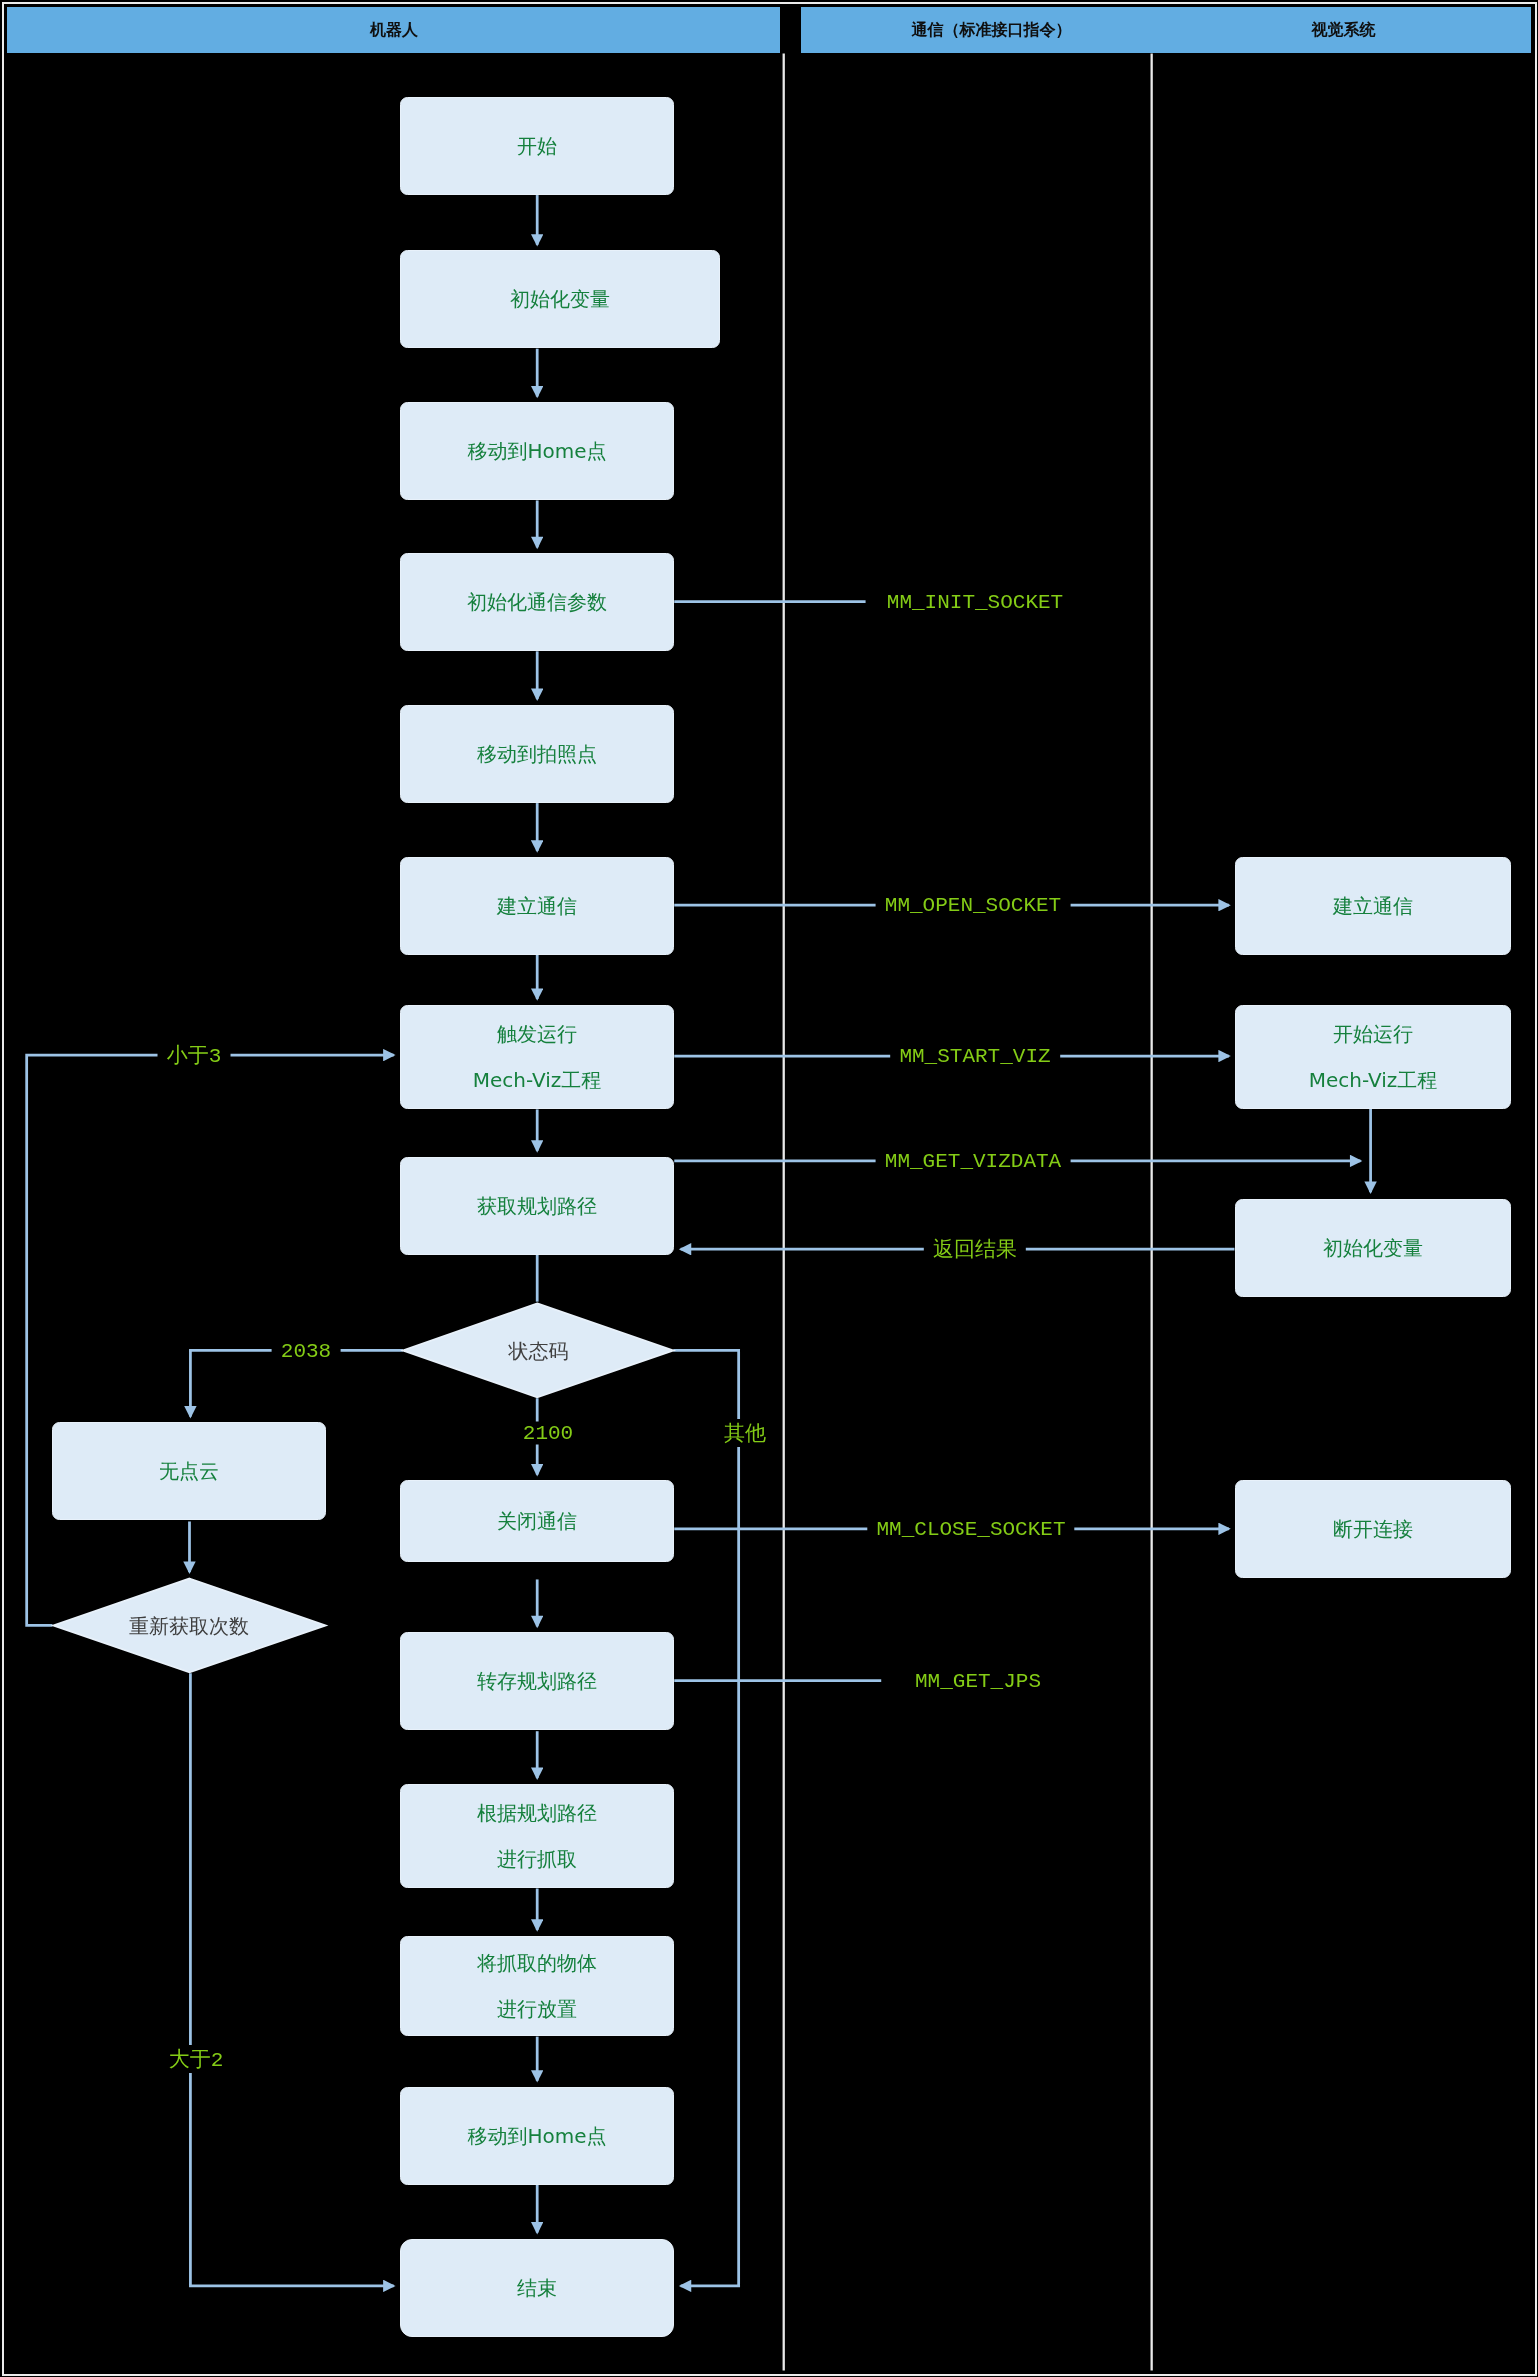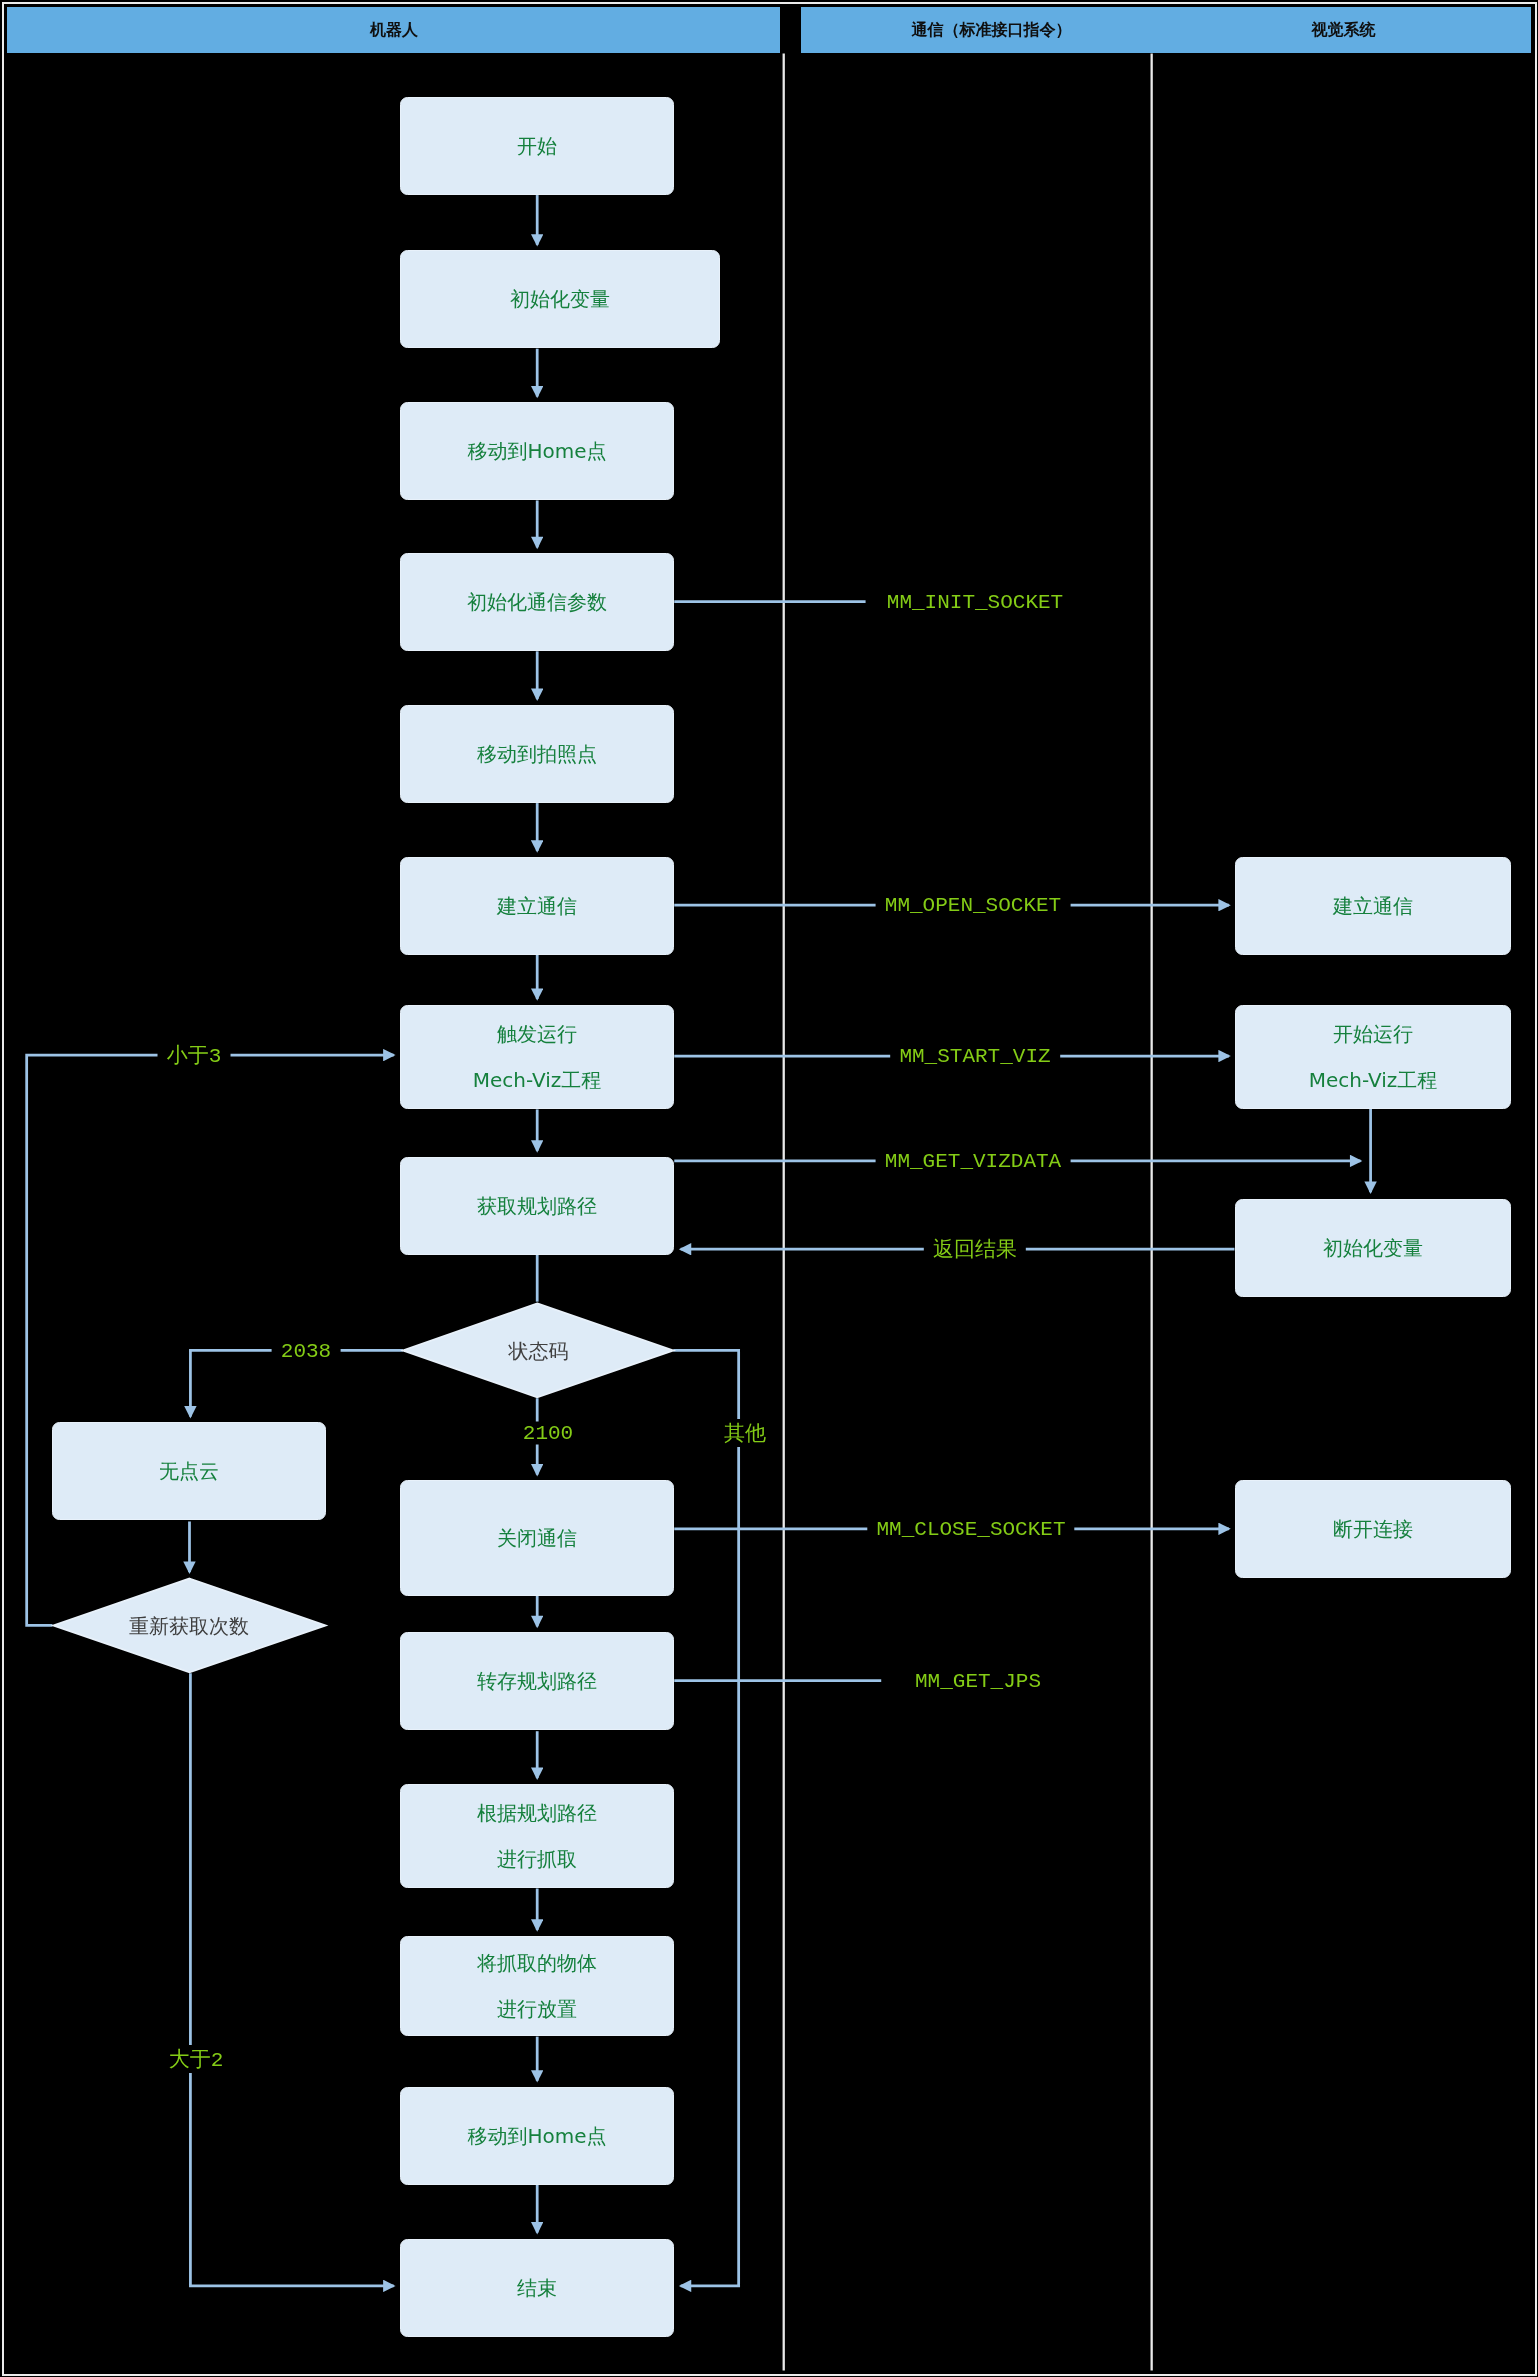--- a/index.html
+++ b/index.html
@@ -99,28 +99,28 @@
 <div class="node" style="left:400px;top:402px;width:274px;height:98px;">移动到Home点</div>
 <div class="node" style="left:400px;top:553px;width:274px;height:98px;">初始化通信参数</div>
 <div class="node" style="left:400px;top:705px;width:274px;height:98px;">移动到拍照点</div>
 <div class="node" style="left:400px;top:857px;width:274px;height:98px;">建立通信</div>
 <div class="node" style="left:400px;top:1005px;width:274px;height:104px;">触发运行
 Mech-Viz工程</div>
 <div class="node" style="left:400px;top:1157px;width:274px;height:98px;">获取规划路径</div>
 <div class="diamond-label" style="left:403px;top:1303px;width:271px;height:96px;">状态码</div>
 <div class="node" style="left:52px;top:1422px;width:274px;height:98px;">无点云</div>
 <div class="diamond-label" style="left:52px;top:1578px;width:274px;height:96px;">重新获取次数</div>
-<div class="node" style="left:400px;top:1480px;width:274px;height:116px;">关闭通信</div>
+<div class="node" style="left:400px;top:1480px;width:274px;height:82px;">关闭通信</div>
 <div class="node" style="left:400px;top:1632px;width:274px;height:98px;">转存规划路径</div>
 <div class="node" style="left:400px;top:1784px;width:274px;height:104px;">根据规划路径
 进行抓取</div>
 <div class="node" style="left:400px;top:1936px;width:274px;height:100px;">将抓取的物体
 进行放置</div>
 <div class="node" style="left:400px;top:2087px;width:274px;height:98px;">移动到Home点</div>
-<div class="node" style="left:400px;top:2239px;width:274px;height:98px;">结束</div>
+<div class="node" style="left:400px;top:2239px;width:274px;height:98px;border-radius:12px;">结束</div>
 
 <div class="node" style="left:1235px;top:857px;width:276px;height:98px;">建立通信</div>
 <div class="node" style="left:1235px;top:1005px;width:276px;height:104px;">开始运行
 Mech-Viz工程</div>
 <div class="node" style="left:1235px;top:1199px;width:276px;height:98px;">初始化变量</div>
 <div class="node" style="left:1235px;top:1480px;width:276px;height:98px;">断开连接</div>
 
 <div class="elabel" style="left:975px;top:602px;">MM_INIT_SOCKET</div>
 <div class="elabel" style="left:973px;top:905px;">MM_OPEN_SOCKET</div>
 <div class="elabel" style="left:975px;top:1056px;">MM_START_VIZ</div>

